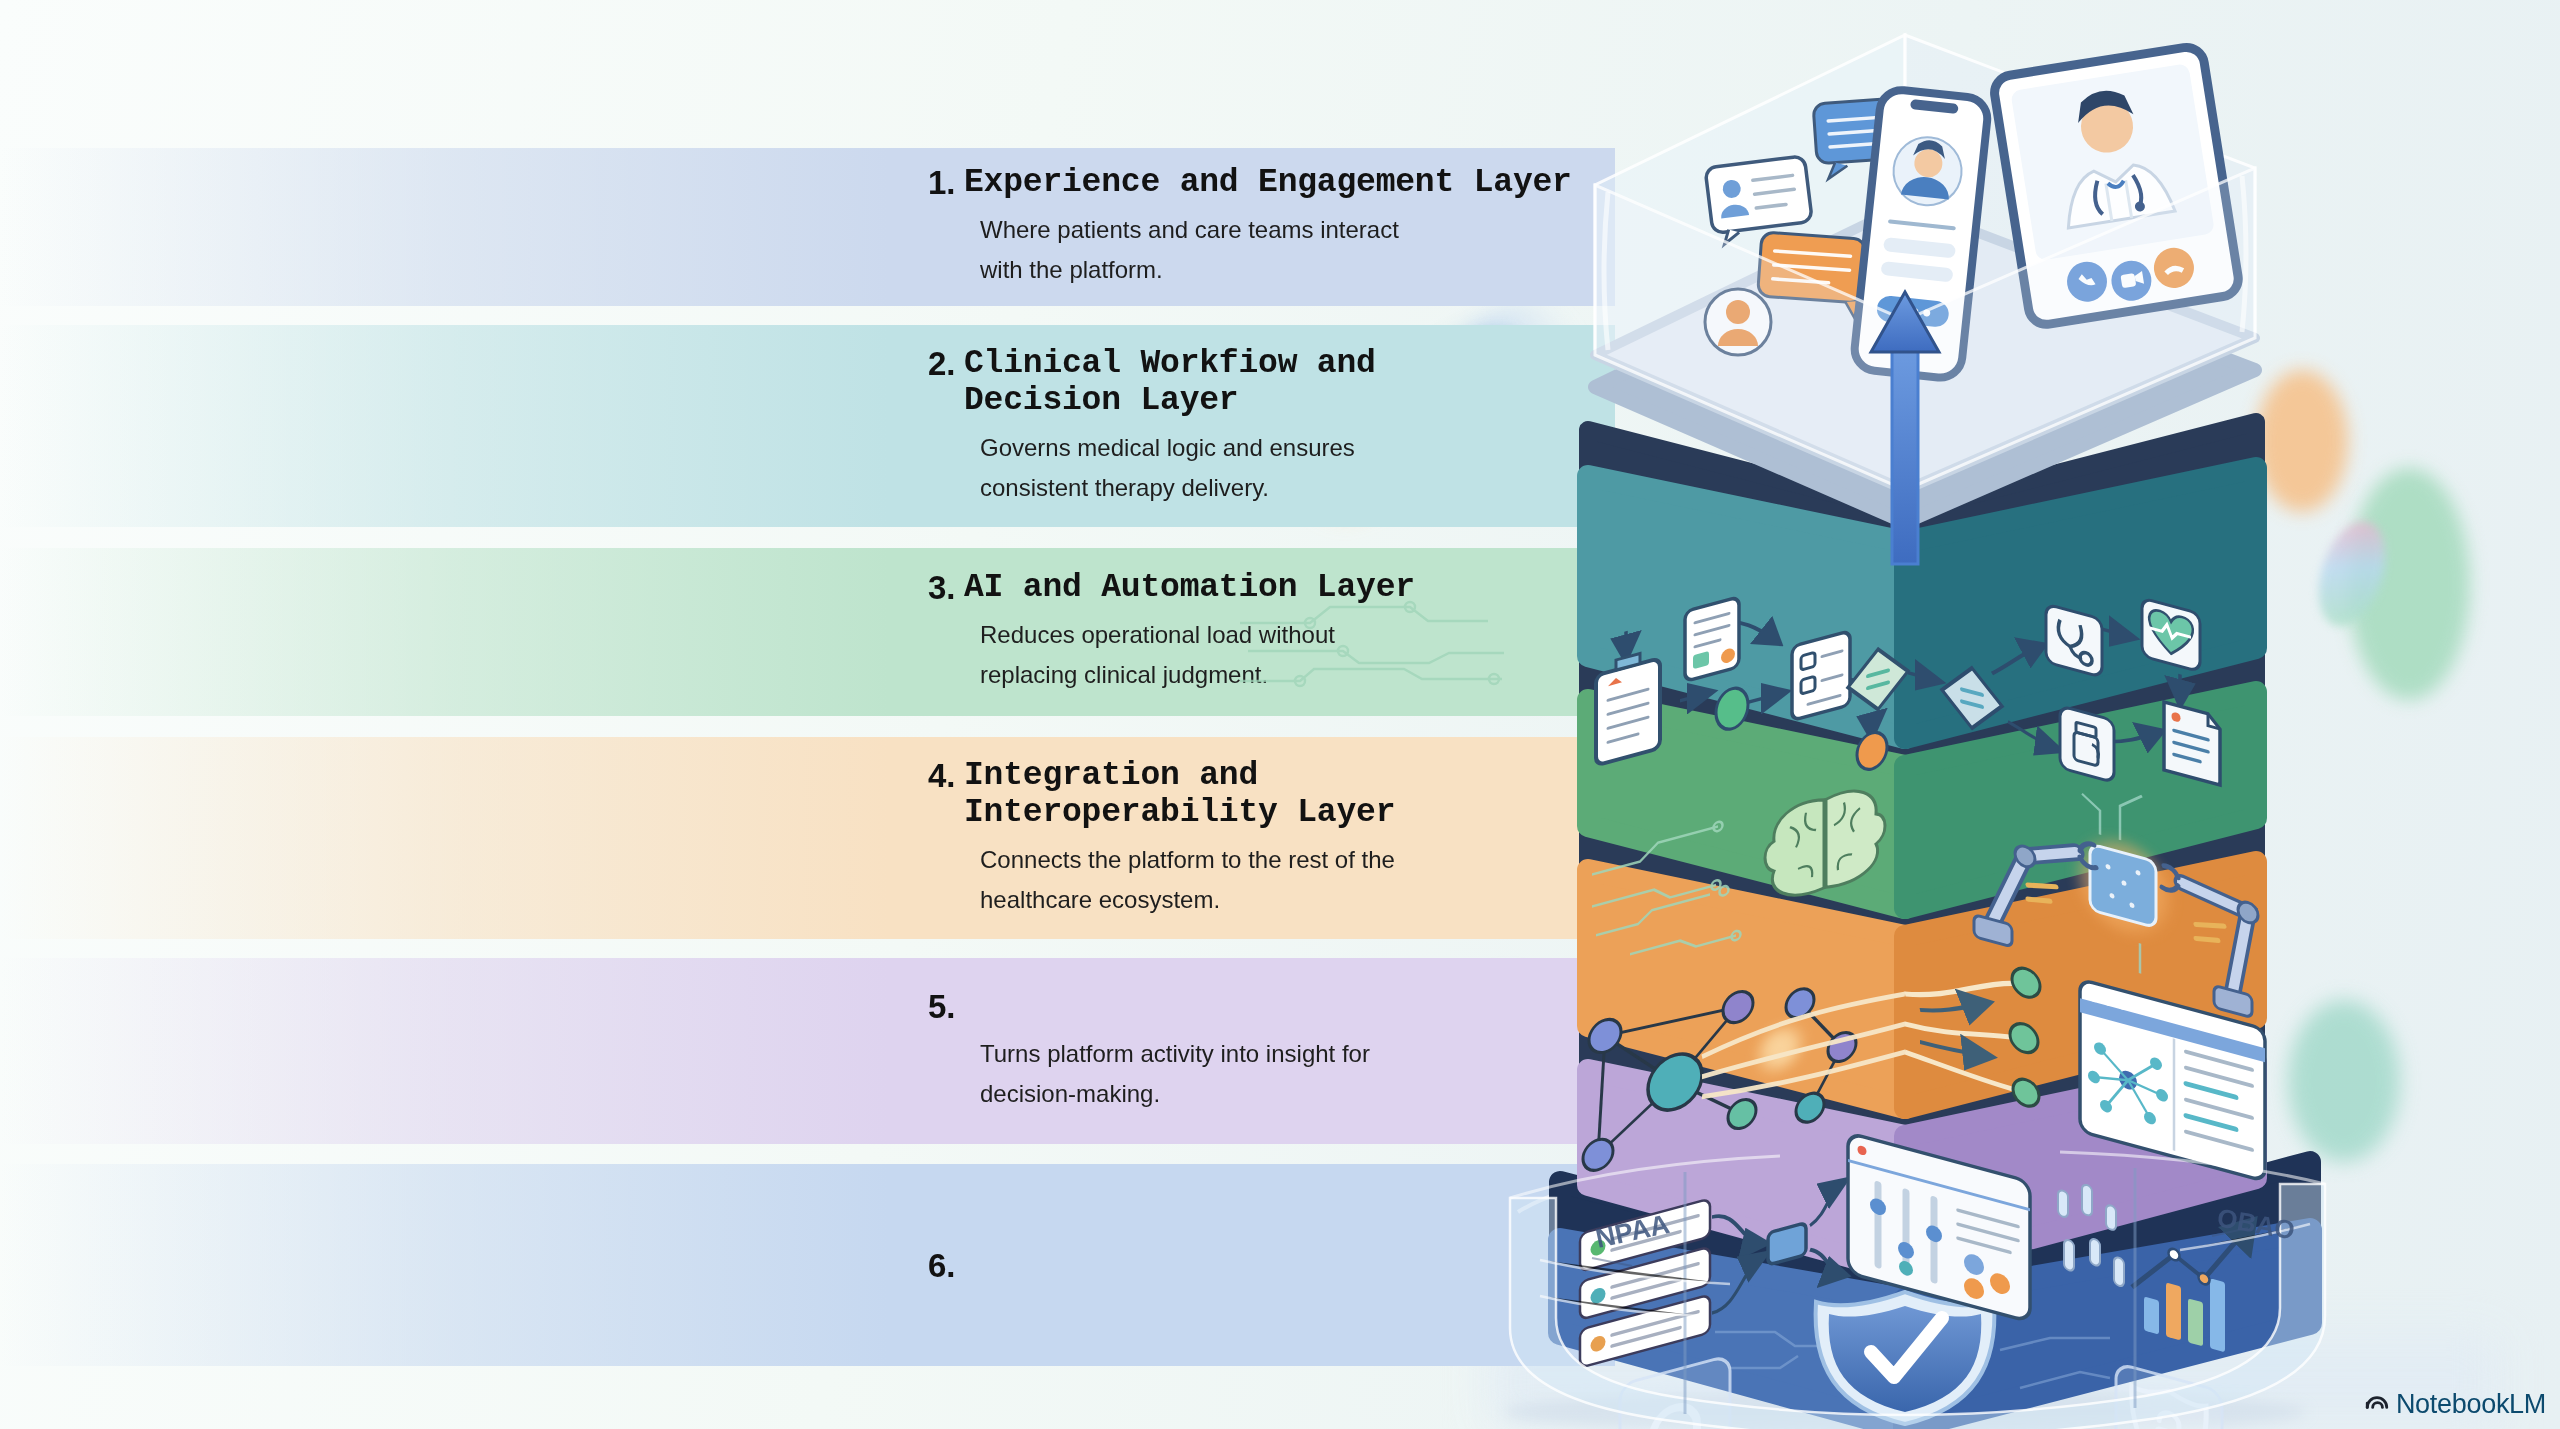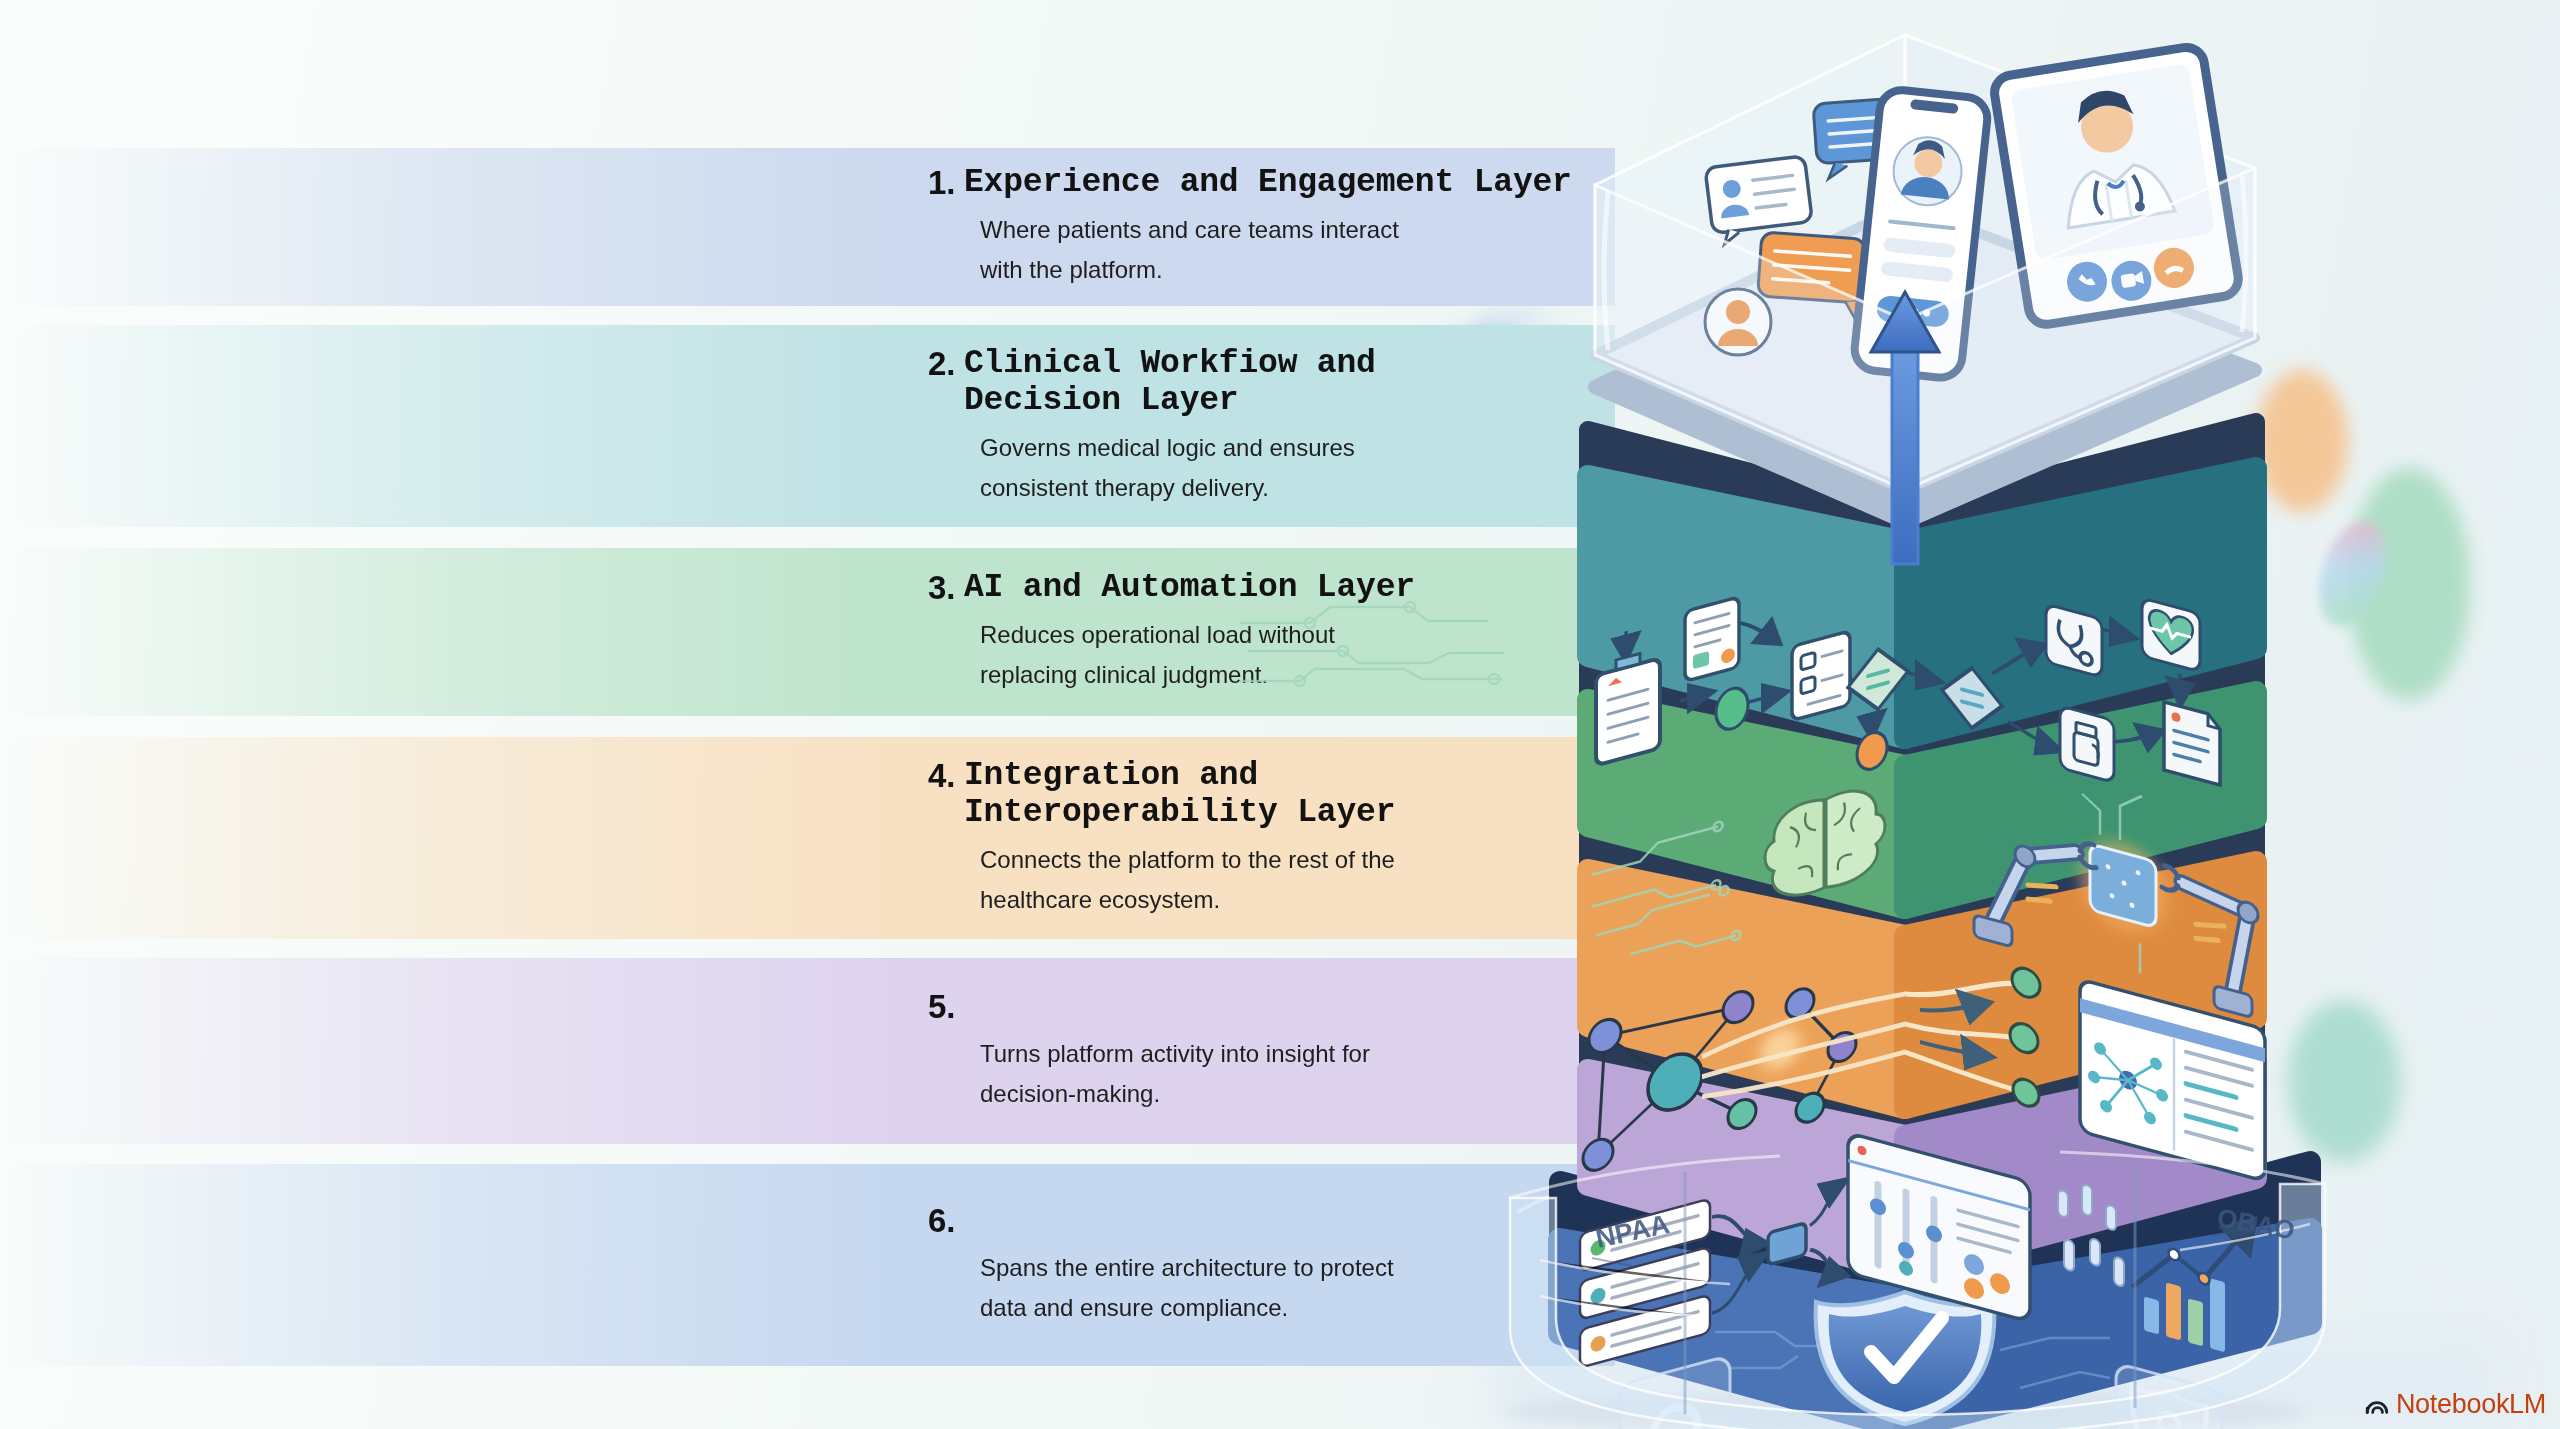--- a/index.html
+++ b/index.html
@@ -32,21 +32,21 @@
   .b-teal-r{left:2288px;top:1000px;width:112px;height:162px;background:#9fd8c8;filter:blur(10px);opacity:.8;}
   .streak{position:absolute;left:1268px;top:352px;width:330px;height:120px;border-radius:60px;
     background:linear-gradient(90deg,rgba(255,210,160,0) 0%,#ffd9a8 30%,#d4ecd8 55%,#bcd4f0 75%,rgba(255,255,255,0) 100%);
     transform:rotate(-28deg);filter:blur(10px);opacity:.65;}
   .sparkle{left:2322px;top:520px;width:60px;height:108px;background:linear-gradient(160deg,#f0b0c8,#b8d8f0 45%,#a8e0c0);filter:blur(5px);opacity:.8;transform:rotate(18deg);}
   .floorwash{position:absolute;left:1488px;top:1336px;width:1010px;height:92px;background:#e2ecf4;filter:blur(22px);opacity:.9;}
   .circuits{position:absolute;left:1238px;top:585px;}
   
   .stack-svg{position:absolute;left:1480px;top:0;}
   
-  .watermark{position:absolute;right:14px;bottom:9px;display:flex;align-items:flex-end;gap:6px;color:#c2410c;}
+  .watermark{position:absolute;right:14px;bottom:9px;display:flex;align-items:flex-start;gap:6px;color:#0c4a6e;}
   .watermark .wm-label{font-size:27px;font-weight:500;letter-spacing:-0.3px;}
 </style>
 </head>
 <body>
 
 <div class="streak"></div>
 <div class="blob b-blue"></div>
 <div class="blob b-orange"></div>
 <div class="blob b-lav"></div>
 <div class="blob b-green-r"></div>
@@ -104,22 +104,20 @@
       </div>
     <div class="desc">Turns platform activity into insight for
 decision-making.</div>
   </div>
 </div>
 <div class="band band6" style="background: linear-gradient(90deg, rgba(198, 216, 240, 0) 0%, rgba(198, 216, 240, 0.6) 28%, rgb(198, 216, 240) 55%, rgb(198, 216, 240) 100%);">
   <div class="inner">
     <div class="heading">
         <span class="num">6.</span>
       </div>
-    <div class="desc">Spans the entire architecture to protect
-data and ensure compliance.</div>
   </div>
 </div>
 
 <svg class="circuits" width="350" height="130">
   <g fill="none" stroke="#9fd4b8" stroke-width="2.5" opacity="0.75">
     <path d="M2,38 h70 l20,-16 h80 l18,14 h60"></path>
     <path d="M10,66 h95 l16,12 h70 l20,-10 h55"></path>
     <path d="M2,96 h60 l14,-12 h90 l18,10 h80"></path>
     <circle cx="72" cy="38" r="5"></circle>
       <circle cx="172" cy="22" r="5"></circle>

